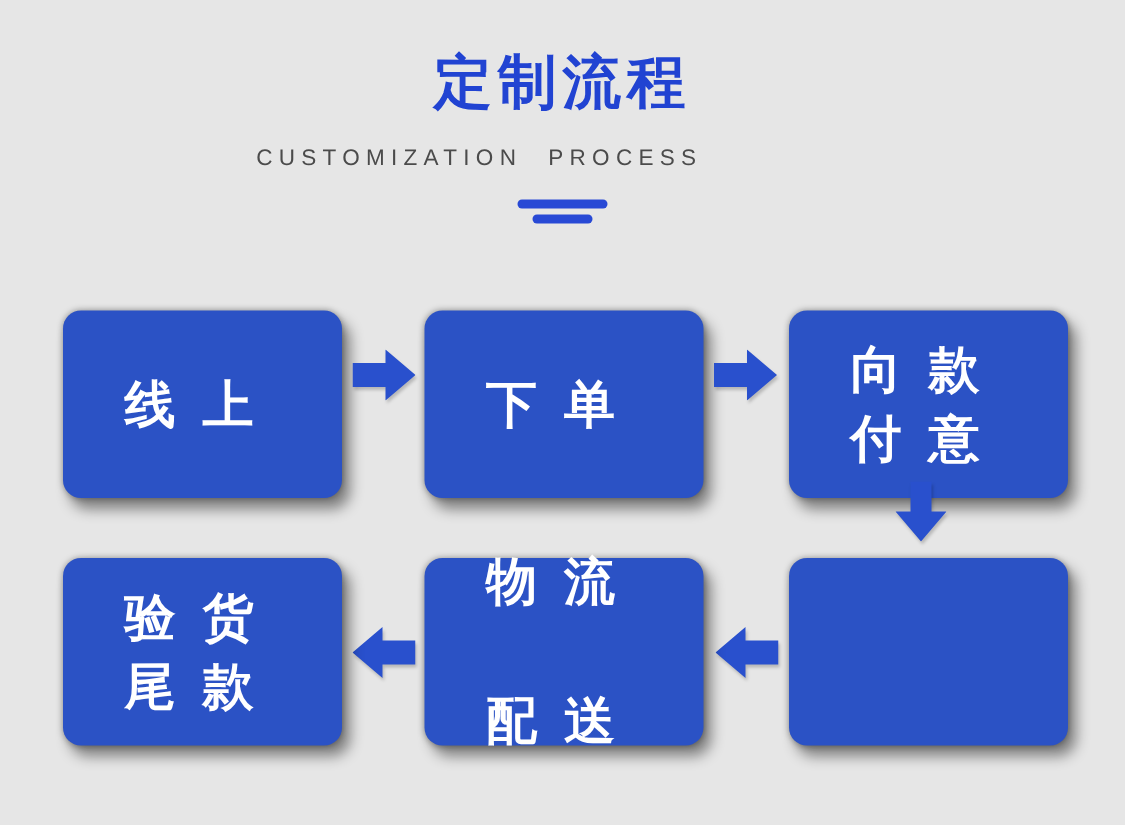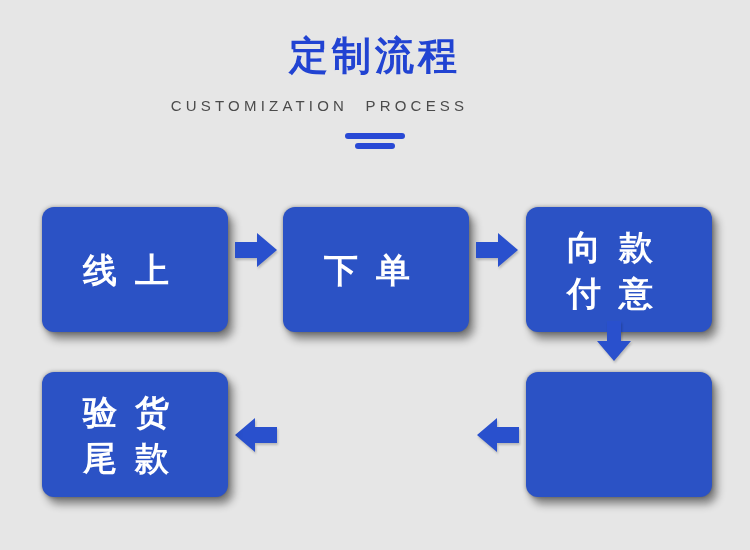--- a/index.html
+++ b/index.html
@@ -89,20 +89,24 @@
 
   <div class="step-box r2 c3">
   </div>
 
   <div class="arrow a4">
     <svg width="42" height="34" viewBox="0 0 42 34">
       <polygon points="42,9 20,9 20,0 0,17 20,34 20,25 42,25"></polygon>
     </svg>
   </div>
 
+  <div class="step-box r2 c2">
+    <span class="step-line">物流</span>
+    <span class="step-line">配送</span>
+  </div>
 
   <div class="arrow a5">
     <svg width="42" height="34" viewBox="0 0 42 34">
       <polygon points="42,9 20,9 20,0 0,17 20,34 20,25 42,25"></polygon>
     </svg>
   </div>
 
   <div class="step-box r2 c1">
     <span class="step-line">验货</span>
     <span class="step-line">尾款</span>

